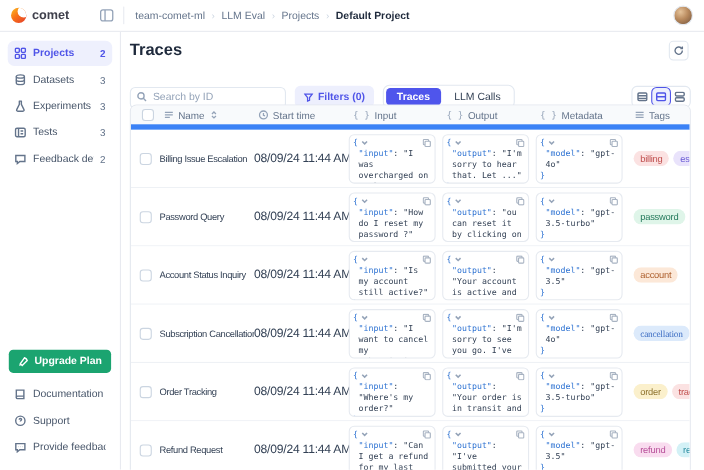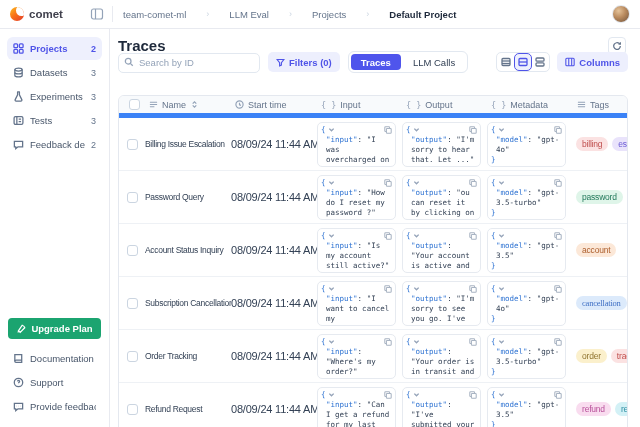--- a/index.html
+++ b/index.html
@@ -11,21 +11,21 @@
   .topbar { position:absolute; left:0; top:0; width:640px; height:29px; background:#fff;
     border-bottom:1px solid #e8eaf0; display:flex; align-items:center; z-index:5; }
   .logo { display:flex; align-items:center; gap:5px; padding-left:10px; width:78px; cursor:pointer; }
   .logo-mark { position:relative; width:14px; height:14px; border-radius:50%;
     background:linear-gradient(140deg,#fbbf24 0%,#f97316 45%,#e23b2e 100%); overflow:hidden; }
   .logo-mark::after { content:""; position:absolute; width:11px; height:11px; border-radius:50%;
     background:#fff; top:-2px; right:-3px; }
   .logo-text { font-size:11.5px; font-weight:700; color:#40414d; }
   .panel-toggle { width:14px; height:14px; margin-left:12px; color:#94a3b8; }
   .topbar-divider { width:1px; height:16px; background:#e8eaf0; margin:0 10px 0 8px; }
-  .breadcrumb { display:flex; align-items:center; gap:20px; font-size:9.5px; color:#64748b; }
+  .breadcrumb { display:flex; align-items:center; gap:6px; font-size:9.5px; color:#64748b; }
   .crumb { cursor:pointer; }
   .crumb.current { color:#1e293b; font-weight:600; }
   .crumb-sep { color:#cbd5e1; font-size:9px; }
   .avatar { position:absolute; right:10px; top:5px; width:18px; height:18px; border-radius:50%;
     background:radial-gradient(circle at 35% 30%, #e5c39a 0%, #b98a5e 45%, #6e513a 100%);
     border:1px solid #e2e8f0; cursor:pointer; }
 
   
   .sidebar { position:absolute; left:0; top:29px; width:110px; height:398px; background:#fff;
     border-right:1px solid #e8eaf0; display:flex; flex-direction:column; padding:8px 7px 8px 7px; }
@@ -43,21 +43,21 @@
     cursor:pointer; margin:0 1px 8px 1px; }
   .upgrade-btn svg { width:10px; height:10px; stroke:#fff; fill:none; stroke-width:1.5; }
 
   
   .main { position:absolute; left:110px; top:29px; width:530px; height:398px; background:#fff; }
   .page-title { position:absolute; left:8px; top:8px; font-size:15px; font-weight:700; color:#1e293b; }
   .refresh-btn { position:absolute; right:14px; top:8px; width:18px; height:18px; border:1px solid #e2e8f0;
     border-radius:4px; display:flex; align-items:center; justify-content:center; cursor:pointer; background:#fff; }
   .refresh-btn svg { width:10px; height:10px; stroke:#64748b; fill:none; stroke-width:1.5; }
 
-  .toolbar { position:absolute; left:8px; right:12px; top:22px; height:22px; display:flex; align-items:center; }
+  .toolbar { position:absolute; left:8px; right:12px; top:48px; height:22px; display:flex; align-items:center; }
   .search-box { position:relative; width:142px; height:20px; }
   .search-box input { width:100%; height:100%; border:1px solid #e2e8f0; border-radius:5px;
     padding:0 6px 0 20px; font-size:9.5px; color:#334155; outline:none; font-family:inherit; }
   .search-box input::placeholder { color:#94a3b8; }
   .search-icon { position:absolute; left:6px; top:5px; width:10px; height:10px; stroke:#94a3b8; fill:none; stroke-width:1.5; }
   .filters-btn { margin-left:8px; height:20px; display:flex; align-items:center; gap:4px; padding:0 8px;
     background:#edeffd; border-radius:5px; color:#4f54e8; font-size:9.5px; font-weight:600; cursor:pointer; }
   .filters-btn svg { width:9px; height:9px; stroke:#4f54e8; fill:none; stroke-width:1.5; }
   .segmented { margin-left:8px; height:22px; border:1px solid #e2e8f0; border-radius:6px; background:#fff;
     display:flex; align-items:center; padding:2px; gap:2px; }
@@ -262,28 +262,20 @@
               <line x1="1" y1="5" x2="9" y2="5"></line>
           </svg>
         </div>
         <div class="density-btn">
           <svg viewBox="0 0 10 10">
             <rect x="1" y="1" width="8" height="3.2" rx="1"></rect>
               <rect x="1" y="5.8" width="8" height="3.2" rx="1"></rect>
           </svg>
         </div>
       </div>
-      <div class="columns-btn">
-        <svg viewBox="0 0 12 12">
-          <rect x="1" y="1.5" width="10" height="9" rx="1.2"></rect>
-            <line x1="4.5" y1="1.5" x2="4.5" y2="10.5"></line>
-            <line x1="8" y1="1.5" x2="8" y2="10.5"></line>
-        </svg>
-        <span>Columns</span>
-      </div>
     </div>
 
     <div class="table">
       <div class="thead">
         <div class="hcell col-cb">
             <span class="checkbox"></span>
           </div>
         <div class="hcell col-name">
           <svg viewBox="0 0 10 10">
               <line x1="1" y1="2.5" x2="9" y2="2.5"></line>

